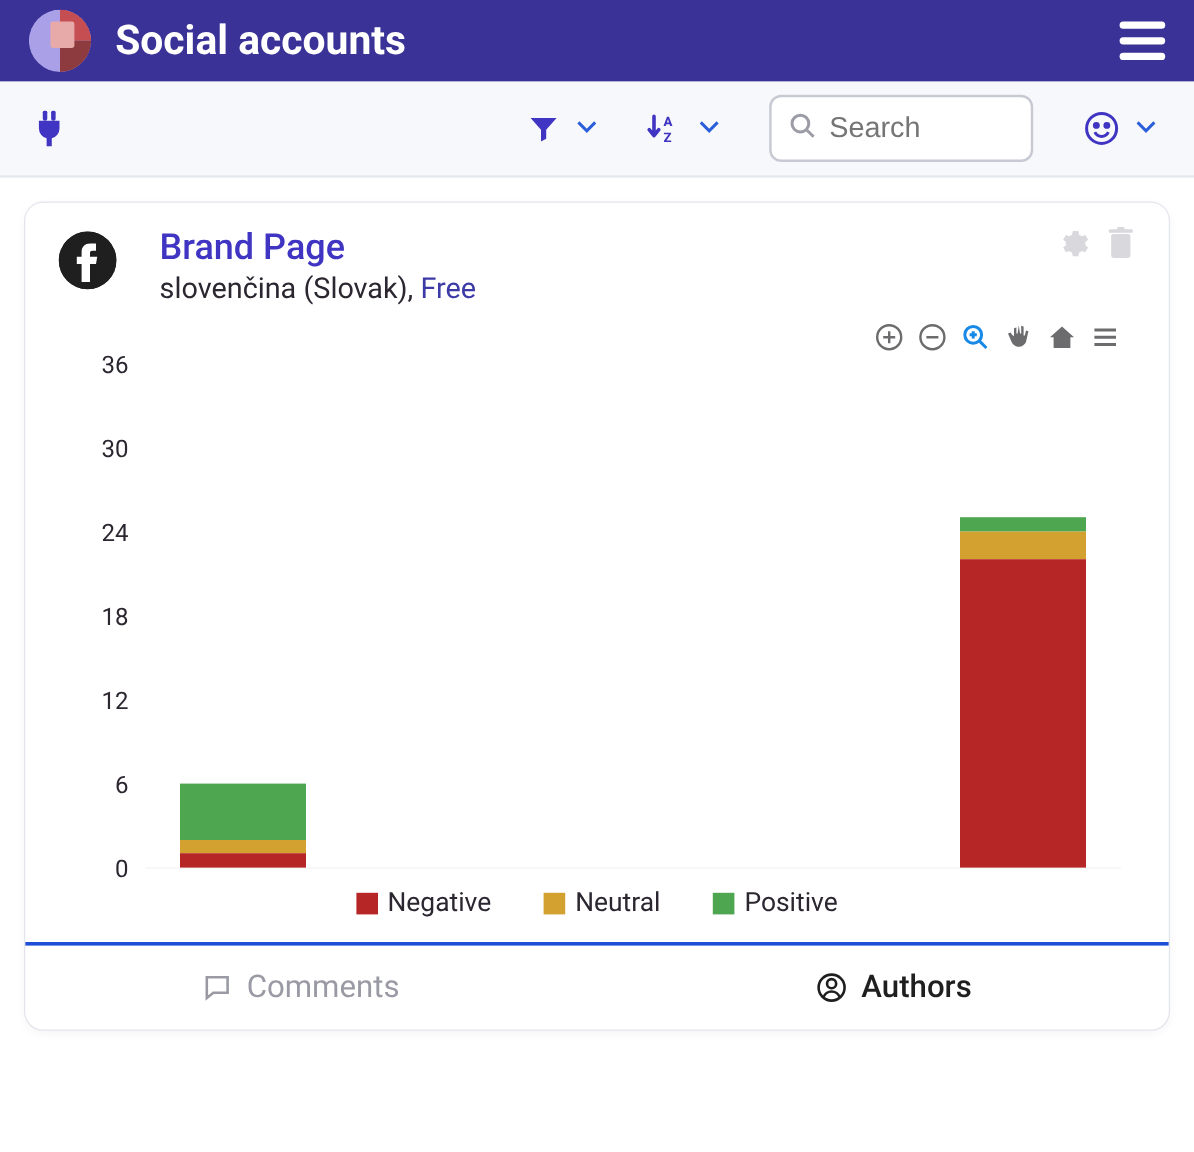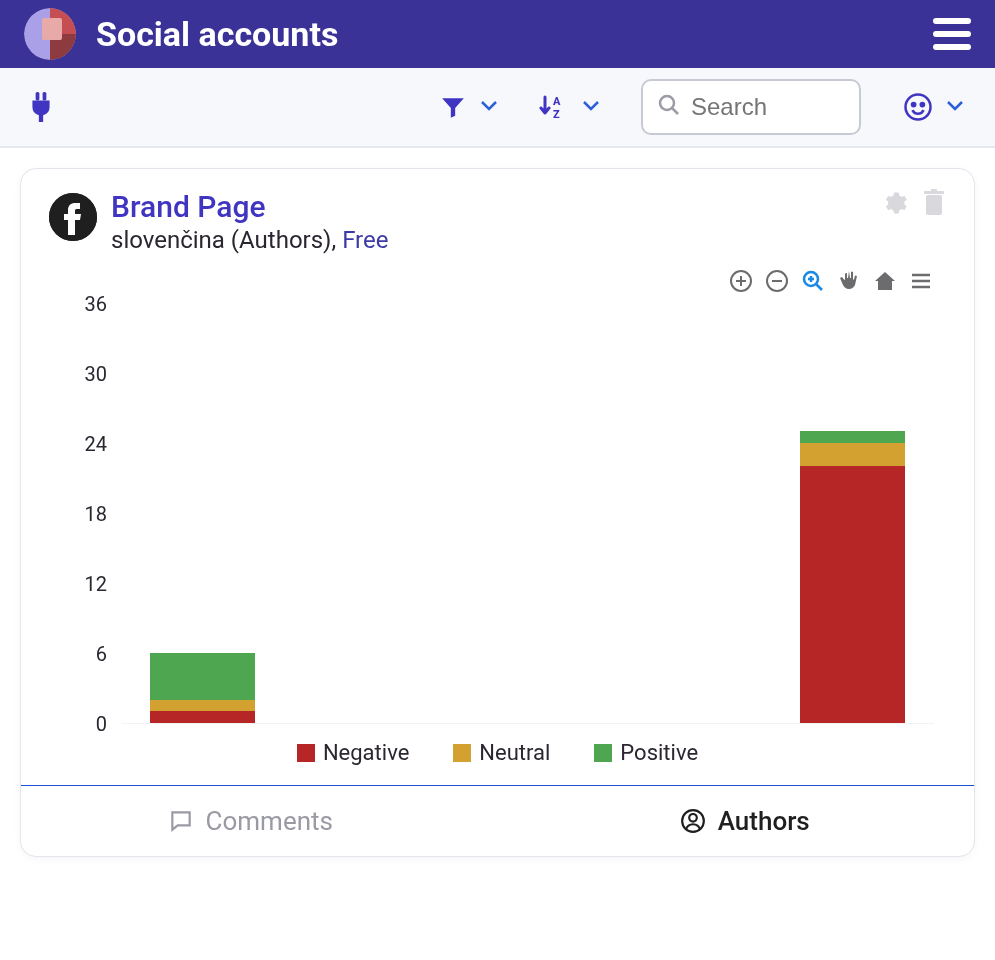--- a/index.html
+++ b/index.html
@@ -62,21 +62,21 @@
     border: 1.5px solid #e3e5ed;
     border-radius: 16px;
     box-shadow: 0 2px 8px rgba(0,0,0,0.04);
     background: #fff;
     overflow: hidden;
   }
   .card-head {
     display: flex;
     align-items: flex-start;
     padding: 20px 28px 8px 28px;
-    gap: 14px;
+    gap: 36px;
   }
   .fb-icon {
     width: 48px; height: 48px; border-radius: 50%; background: #1f1f1f;
     display:flex; align-items:center; justify-content:center;
     color:#fff; flex-shrink:0;
     margin-top: 4px;
   }
   .card-title { font-size: 30px; font-weight: 500; color: #4035c2; }
   .card-sub { font-size: 24px; color: #2b2630; margin-top: 2px; }
   .card-sub .free { color: #3b3aa6; }
@@ -128,21 +128,21 @@
   .x-tick { flex:1; text-align:center; font-size:21px; color:#2b2630; padding-top:14px; }
   .legend {
     display:flex; justify-content:center; gap:44px;
     padding: 16px 0 10px 0;
     font-size: 22px; color:#2b2630;
   }
   .legend-item { display:flex; align-items:center; gap:8px; }
   .swatch { width:18px; height:18px; }
 
   .tabs {
-    display:flex; border-top:1px solid #1d4ed8;gap:36px;
+    display:flex; border-top:3px solid #1d4ed8;gap:36px;
   }
   .tab {
     flex:1; display:flex; align-items:center; justify-content:center; gap:12px;
     padding: 20px 0; font-size:26px; color:#9a9aa5; cursor:pointer;
   }
   .tab.active { color:#1f1f1f; font-weight:500; }
 </style>
 </head>
 <body>
 
@@ -233,21 +233,21 @@
   <div class="card-head">
     <div class="fb-icon">
       <svg width="48" height="48" viewBox="0 0 48 48">
         <circle cx="24" cy="24" r="24" fill="#1f1f1f"></circle>
         <path fill="#fff" d="M27 16h4v-6h-5c-4 0-7 2.6-7 7v4h-4v6h4v15h7V27h5l1-6h-6v-3c0-1.4 .6-2 2-2z"></path>
       </svg>
     </div>
     <div>
       <div class="card-title">Brand Page</div>
       <div class="card-sub">
-        <span>slovenčina (Authors), </span><span class="free">Free</span>
+        <span>slovenčina (Slovak), </span><span class="free">Free</span>
       </div>
     </div>
     <div class="head-actions">
       <span>
         <svg width="28" height="28" viewBox="0 0 24 24" fill="currentColor">
             <path d="M12 8a4 4 0 100 8 4 4 0 000-8zm9 4a7 7 0 00-.1-1.2l2-1.6-2-3.4-2.4 1a7 7 0 00-2-1.2L16 3h-4l-.5 2.6a7 7 0 00-2 1.2l-2.4-1-2 3.4 2 1.6A7 7 0 007 12c0 .4 0 .8.1 1.2l-2 1.6 2 3.4 2.4-1a7 7 0 002 1.2L12 21h4l.5-2.6a7 7 0 002-1.2l2.4 1 2-3.4-2-1.6c.1-.4.1-.8.1-1.2z"></path>
           </svg>
       </span>
       <span>
         <svg width="24" height="28" viewBox="0 0 24 28" fill="currentColor">

